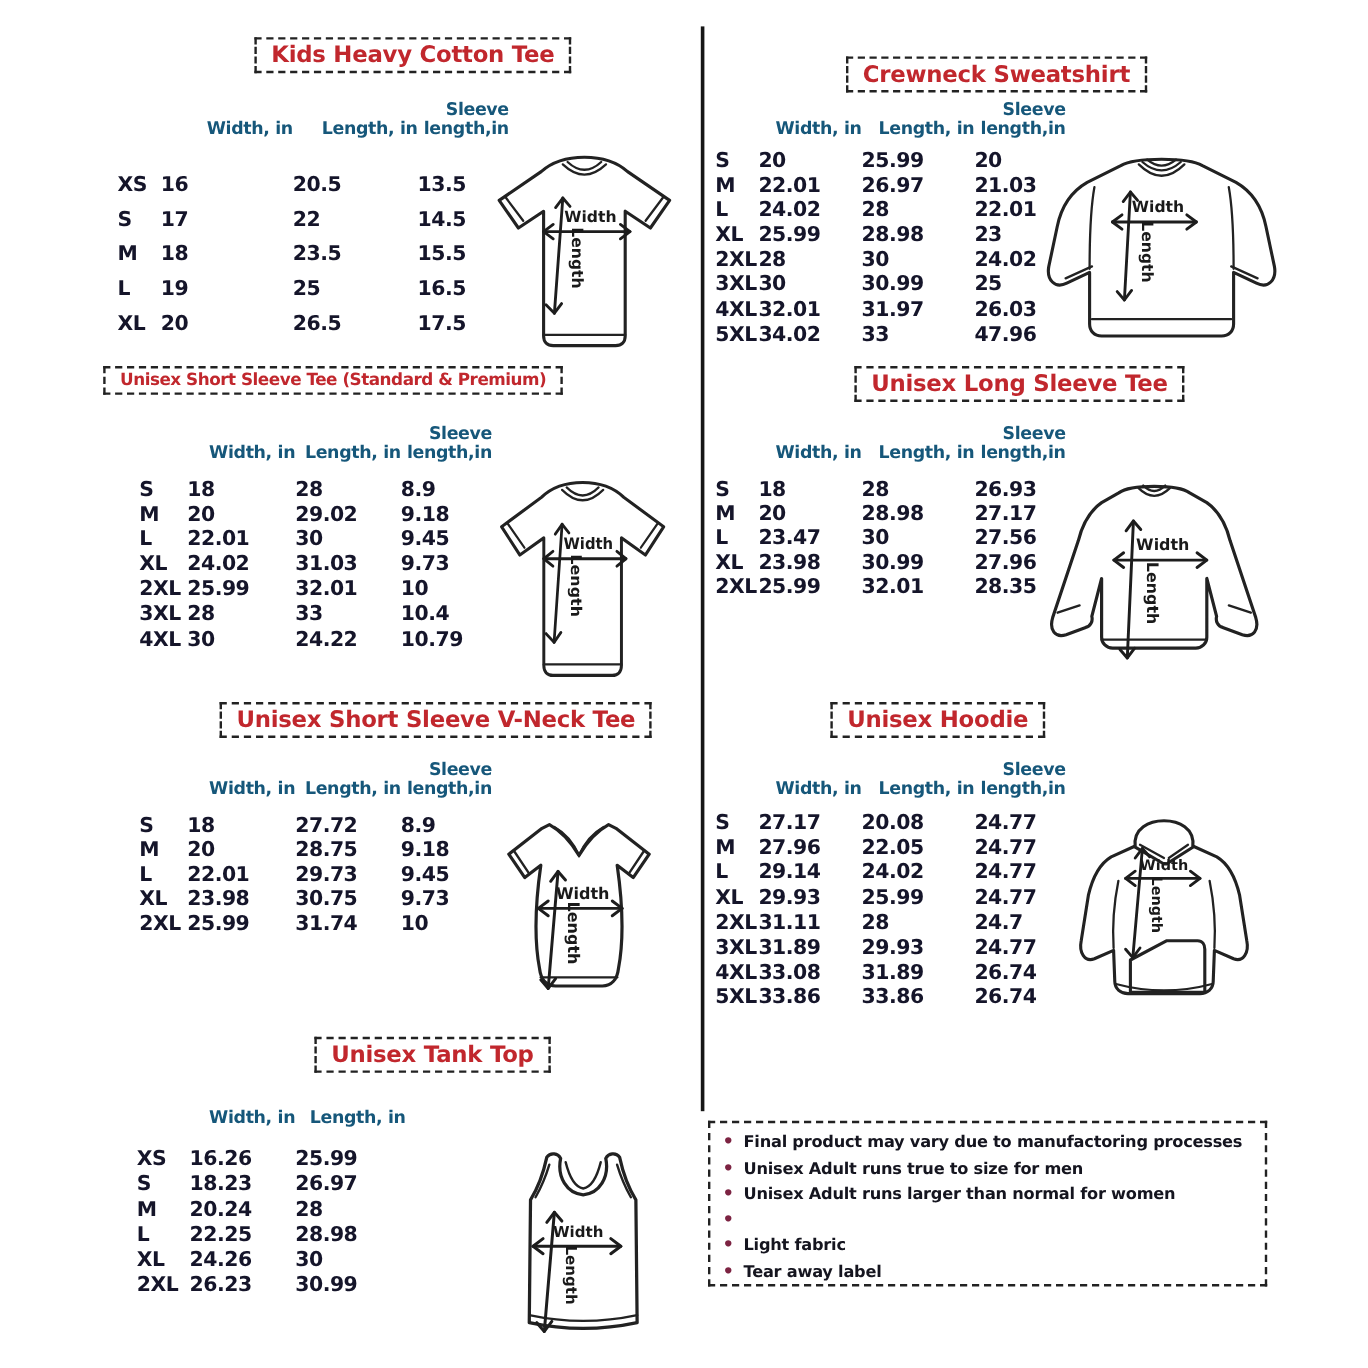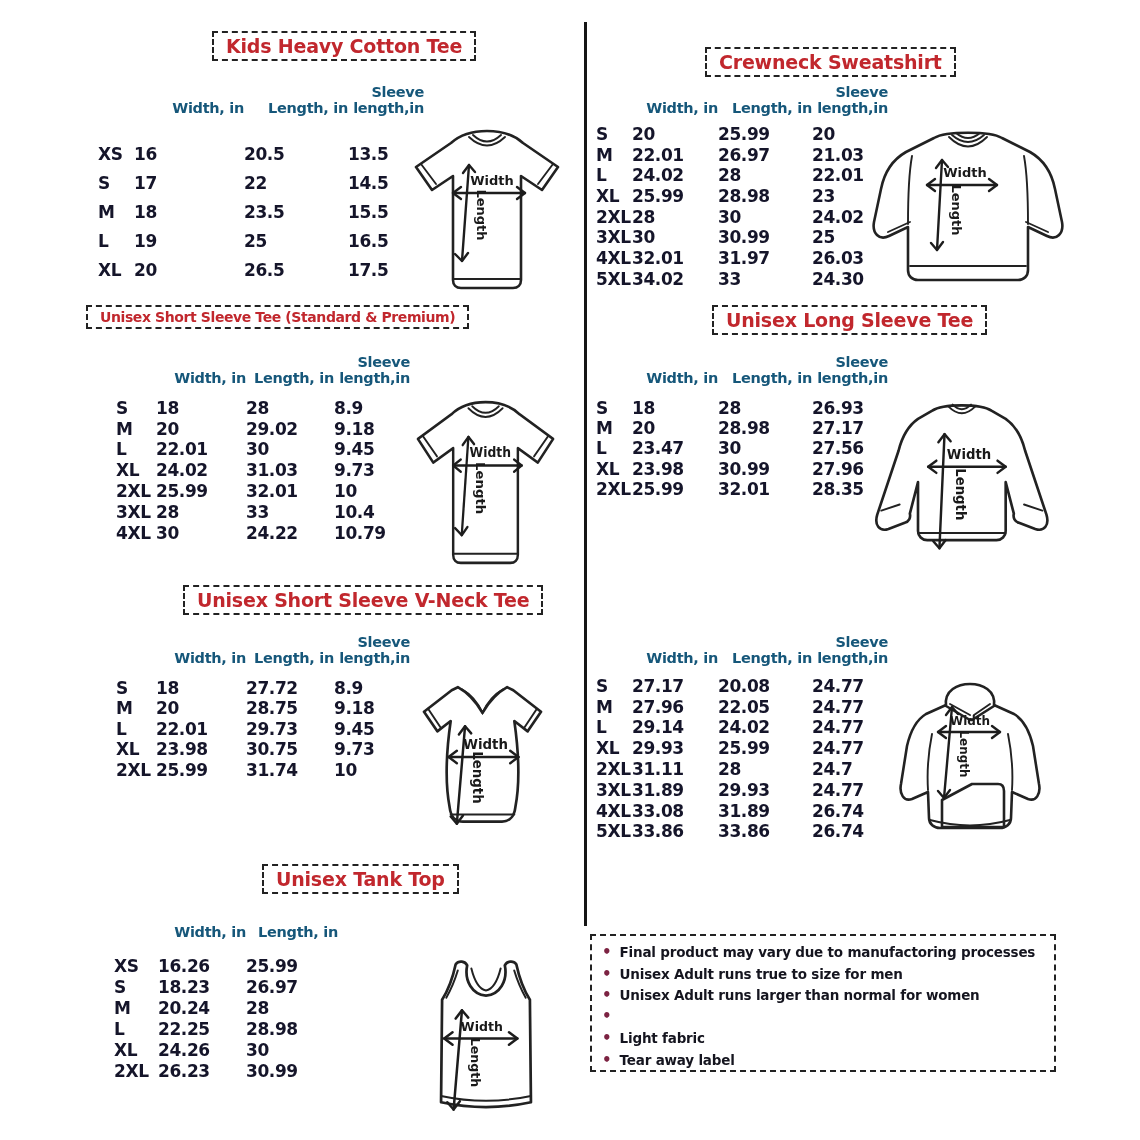--- a/index.html
+++ b/index.html
@@ -157,21 +157,21 @@
         <div class="trow g-right">
           <div class="tcell c0">4XL</div>
           <div class="tcell c1">32.01</div>
           <div class="tcell c2">31.97</div>
           <div class="tcell c3">26.03</div>
         </div>
         <div class="trow g-right">
           <div class="tcell c0">5XL</div>
           <div class="tcell c1">34.02</div>
           <div class="tcell c2">33</div>
-          <div class="tcell c3">24.30</div>
+          <div class="tcell c3">47.96</div>
         </div>
       </div>
   </div>
   <svg class="garment" style="left:868px;top:128px;" width="200" height="158" viewBox="0 0 200 158">
     <path class="gl" d="M66,10 C78,3 122,3 134,10 L162,24 C176,32 184,46 187,61 L194,94 C196,105 189,113 179,108 L160,99 L160,142 C160,148 156,152 150,152 L50,152 C44,152 40,148 40,142 L40,99 L21,108 C11,113 4,105 6,94 L13,61 C16,46 24,32 38,24 Z"></path>
     <path class="dl" d="M84,7 Q100,21 116,7"></path>
     <path class="dl" d="M88,5 Q100,15 112,5"></path>
     <path class="dl" d="M81,9 Q100,28 119,9"></path>
     <path class="dl" d="M44,28 C40,50 40,75 40,96"></path>
     <path class="dl" d="M156,28 C160,50 160,75 160,96"></path>
@@ -372,20 +372,23 @@
     <path class="ar" d="M42,75 L110,75"></path>
     <path class="ar" d="M50,69 L42,75 L50,81"></path>
     <path class="ar" d="M102,69 L110,75 L102,81"></path>
     <path class="ar" d="M58,45 L50,140"></path>
     <path class="ar" d="M52,53 L58,45 L64,52"></path>
     <path class="ar" d="M44,133 L50,140 L56,132"></path>
     <text class="at" x="78" y="67" text-anchor="middle">Width</text>
     <text class="at" x="66" y="95" text-anchor="middle" transform="rotate(90 66 95)">Length</text>
   </svg>
 
+  <div class="title-box" style="left:692px;top:585px;">
+    <span>Unisex Hoodie</span>
+  </div>
   <div class="tb" style="left:596px;top:630px;width:300px;">
     <div class="trow thead g-right">
       <div class="hcell"></div>
       <div class="hcell">Width, in</div>
       <div class="hcell">Length, in</div>
       <div class="hcell">Sleeve length,in</div>
     </div>
     <div class="tbody mt10 r208">
         <div class="trow g-right">
           <div class="tcell c0">S</div>

